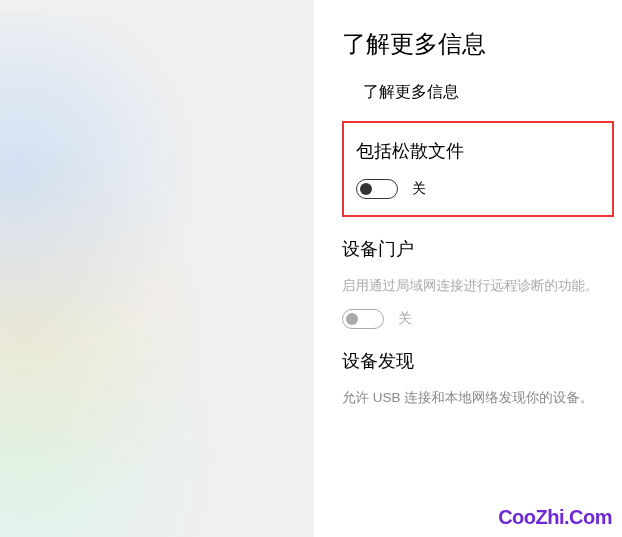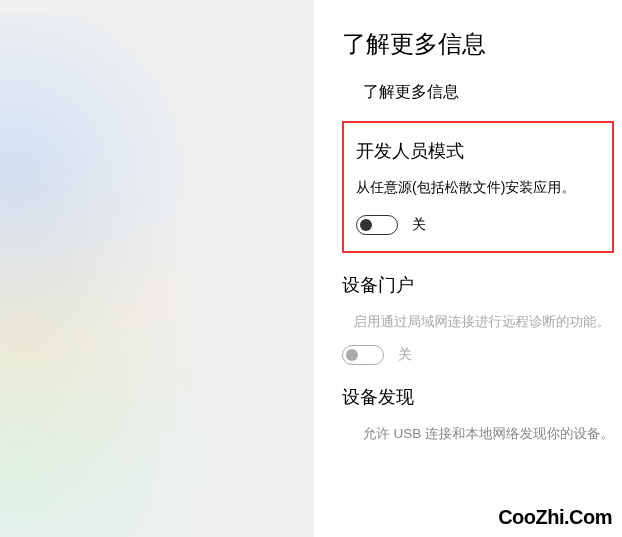--- a/index.html
+++ b/index.html
@@ -87,48 +87,47 @@
     width: 12px; height: 12px;
     background: #333;
     border-radius: 50%;
   }
   .toggle.disabled { border-color: #aaa; cursor: default; }
   .toggle.disabled .knob { background: #aaa; }
   .toggle-label { font-size: 14px; }
   .toggle-label.disabled { color: #aaa; }
   .group2 { padding: 6px 12px 0 0; }
   .group2 .group-title { font-size: 18px; }
-  .group2 .group-desc { color: #aaa; margin-bottom: 14px; font-size: 13.5px; text-align: right; }
+  .group2 .group-desc { color: #aaa; margin-bottom: 14px; font-size: 13.5px; }
   .group3 { padding: 20px 8px 0 0; }
-  .group3 .group-desc { color: #888; margin-top: 10px; font-size: 13.5px; text-align: right; }
+  .group3 .group-desc { color: #888; margin-top: 10px; font-size: 13.5px; }
   .watermark {
     position: absolute;
     right: 10px; bottom: 8px;
     font-size: 20px;
     font-weight: 700;
-    color: #000000;
+    color: #6d28d9;
     font-family: Arial, sans-serif;
     letter-spacing: -0.5px;
   }
 </style>
 </head>
 <body>
 
 <div class="sidebar">
   <div class="bg-blur"></div>
 
 </div>
 
 <div class="main">
   <div class="page-title">了解更多信息</div>
   <span class="link">了解更多信息</span>
 
   <div class="highlight">
-    <div class="group-title">开发人员模式</div>
-    <div class="group-desc">从任意源(包括松散文件)安装应用。</div>
+    <div class="group-title">包括松散文件</div>
     <div class="toggle-row">
       <div class="toggle">
           <div class="knob"></div>
         </div>
       <span class="toggle-label">关</span>
     </div>
   </div>
 
   <div class="group2">
     <div class="group-title">设备门户</div>

